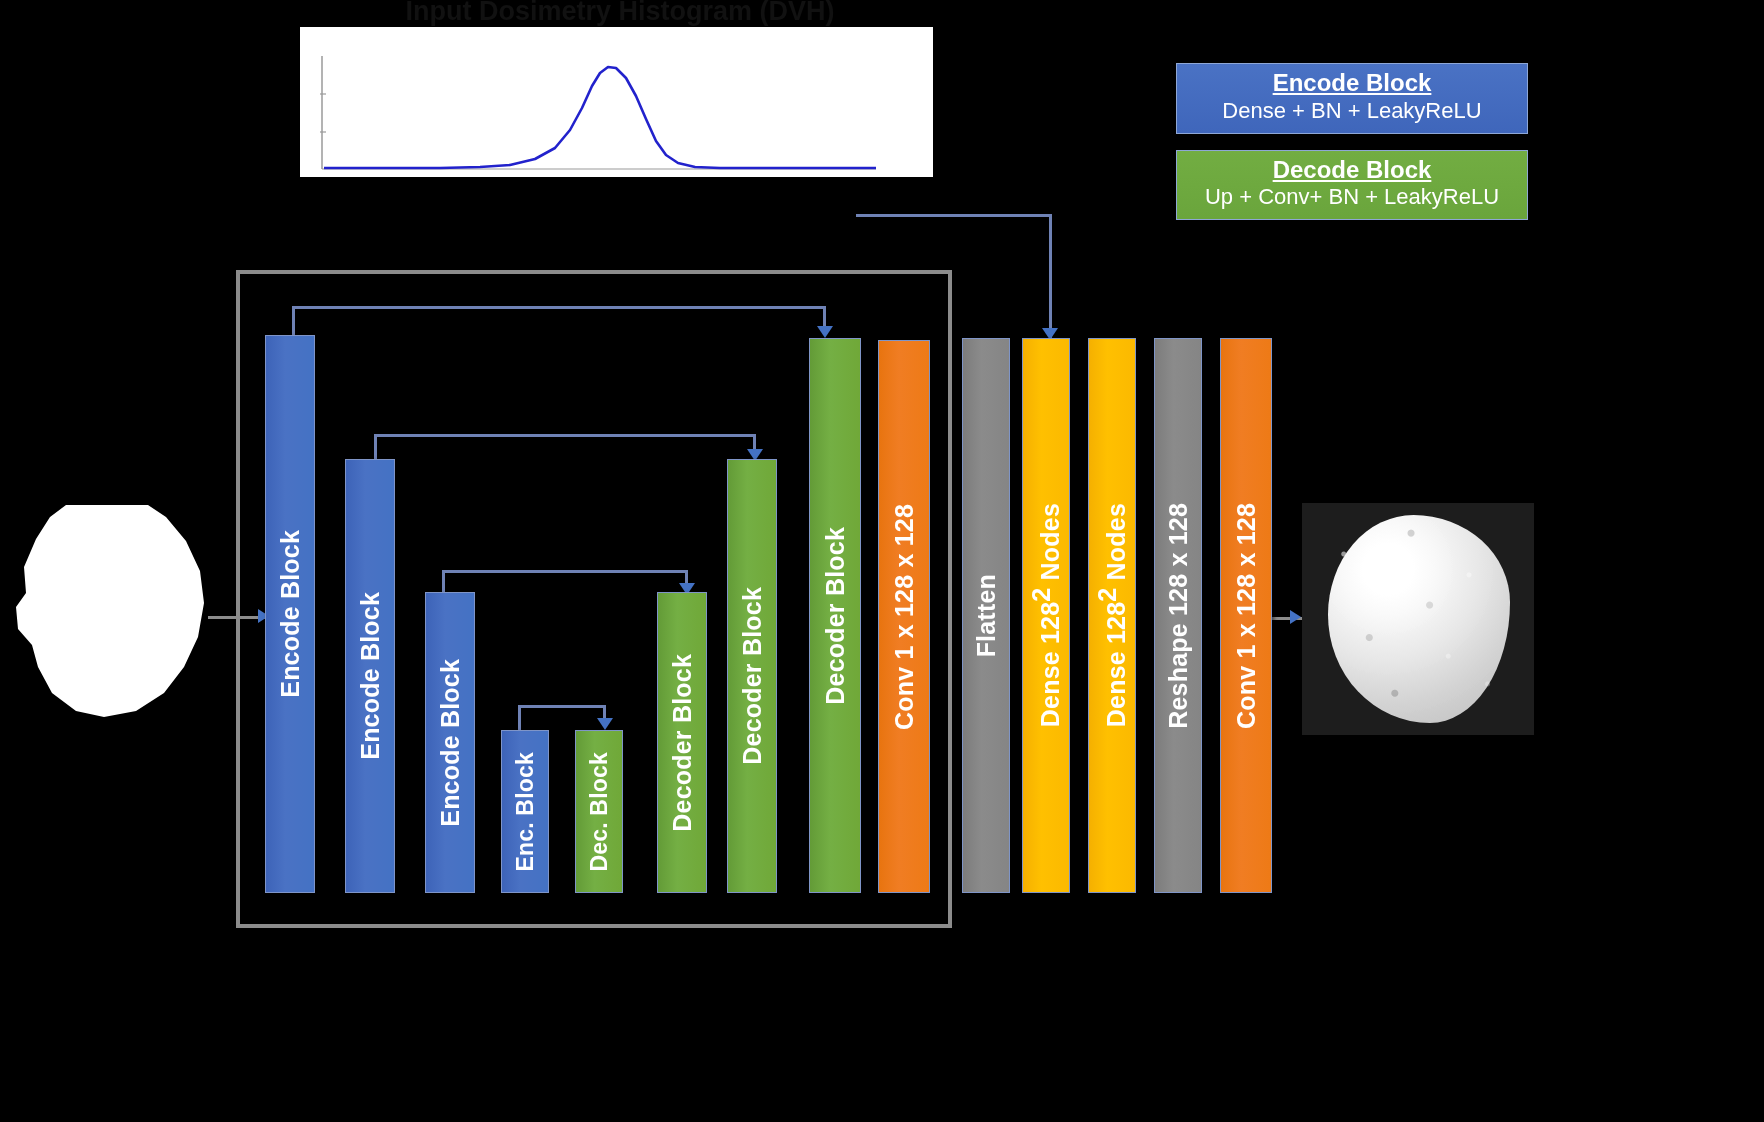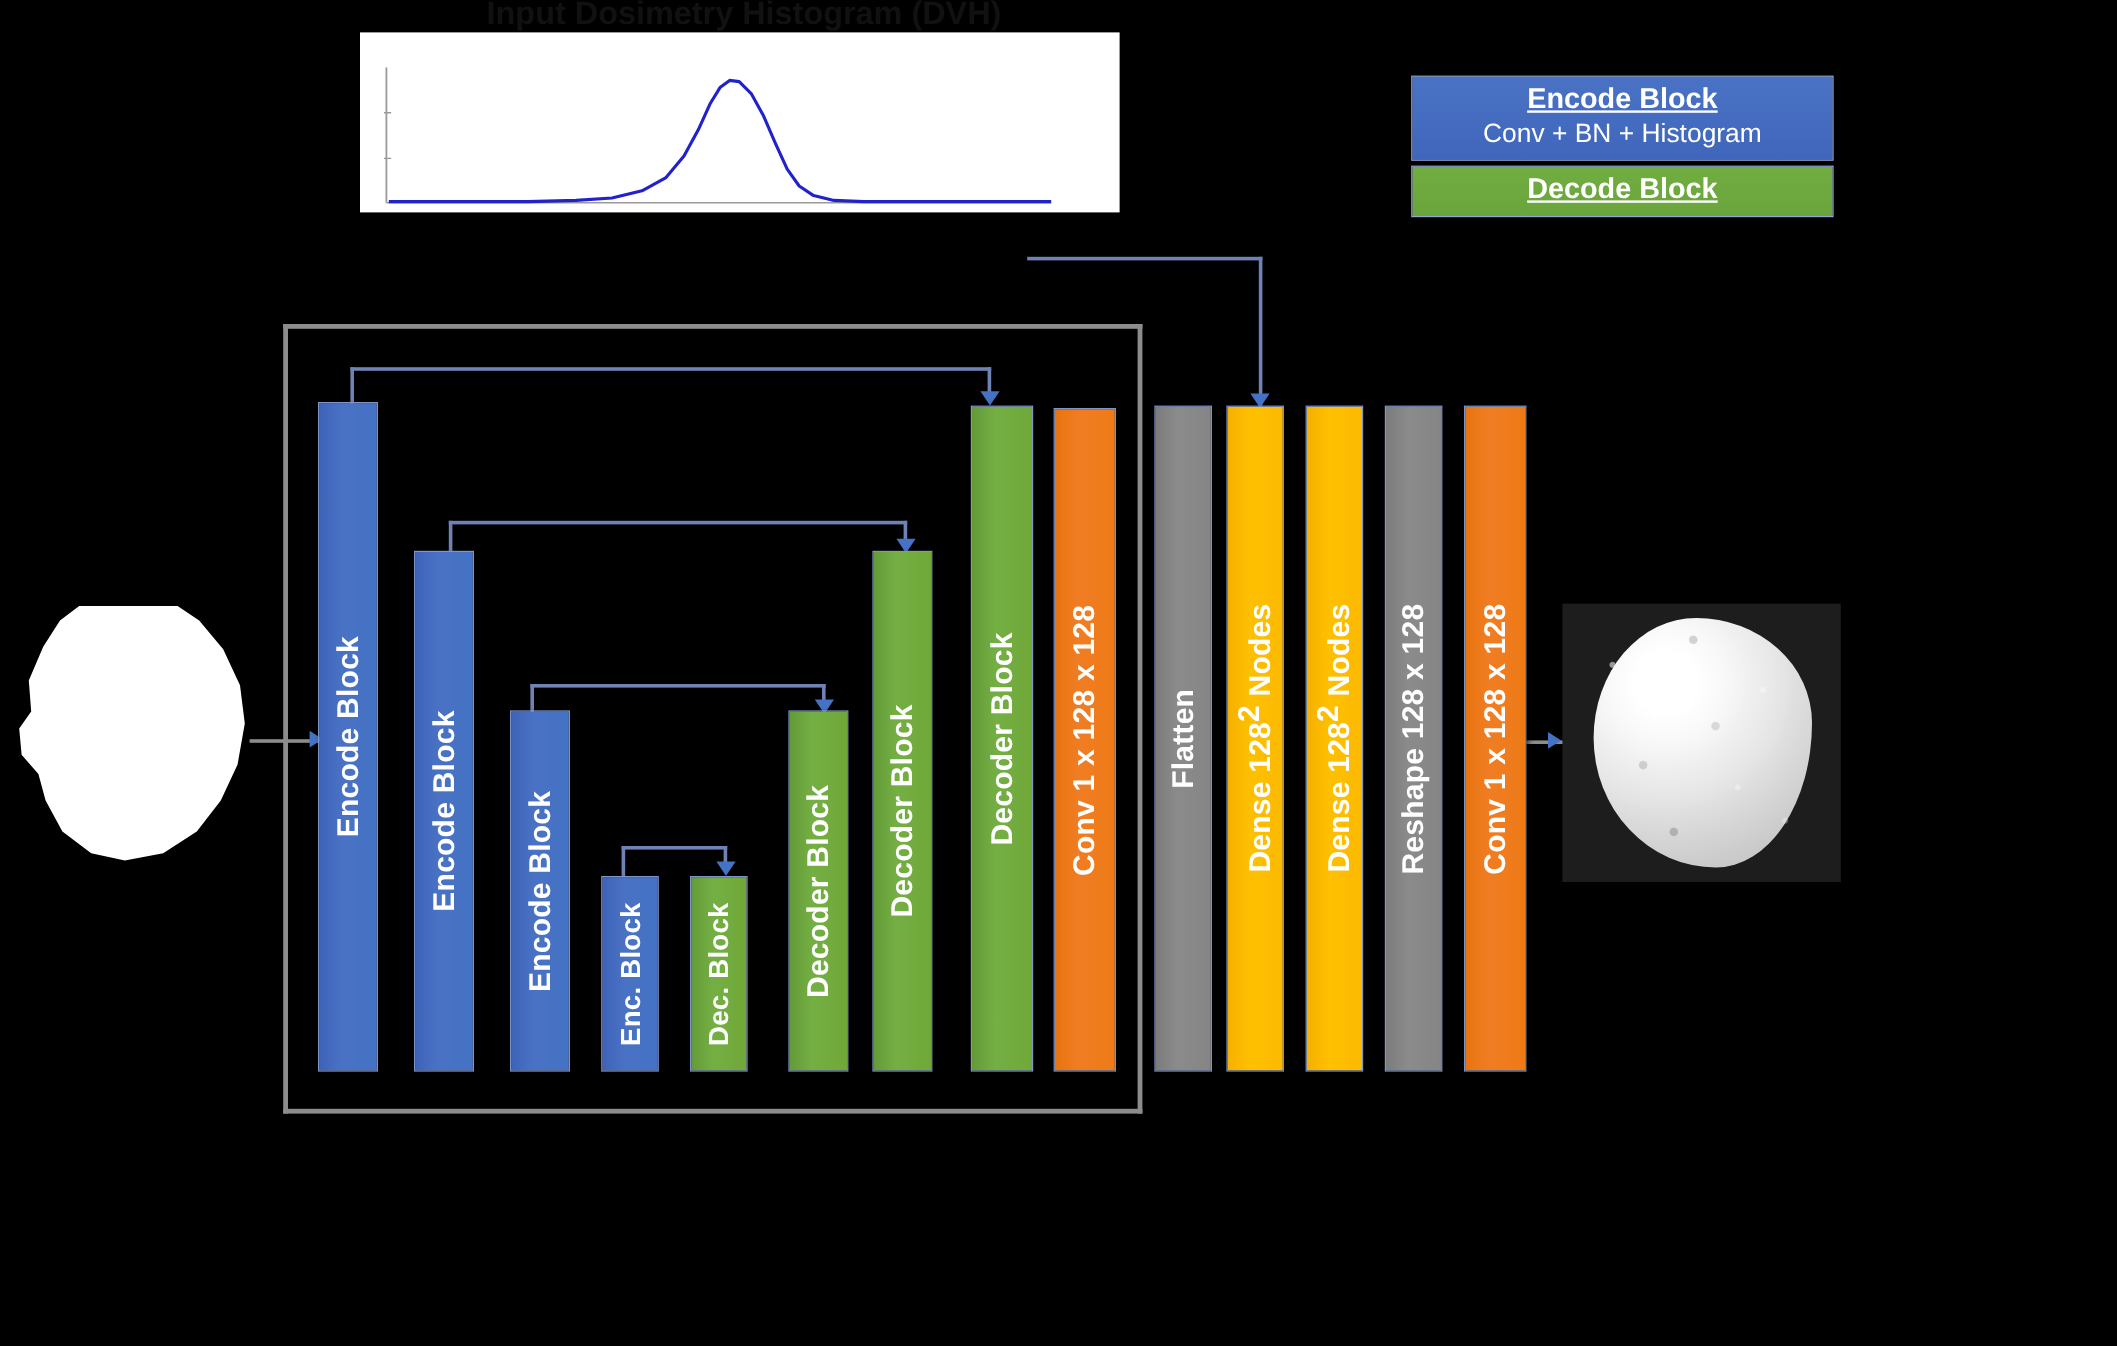--- a/index.html
+++ b/index.html
@@ -36,21 +36,21 @@
     border:1px solid #6f8ac4;
   }
 
   
   #legend{ position:absolute; left:1176px; top:63px; width:352px; z-index:4; }
   .legend-box{
     border:1px solid #8ea7d6; padding:6px 4px 9px 4px; text-align:center;
     color:#fff; line-height:1.12;
   }
   .legend-box.enc{ background:linear-gradient(180deg,#4a72c4 0%,#3f66bb 100%); }
-  .legend-box.dec{ background:linear-gradient(180deg,#72ad42 0%,#6aa53c 100%); margin-top:4px;}
+  .legend-box.dec{ background:linear-gradient(180deg,#72ad42 0%,#6aa53c 100%); margin-top:16px;}
   .legend-title{ font-size:24px; font-weight:bold; text-decoration:underline; display:block; }
   .legend-sub{ font-size:22px; display:block; margin-top:2px; }
 
   
   .line{ position:absolute; background:#6f82b5; z-index:1; }
   .line.outer{ background:#8c8c8c; }
   .arrow-down{
     position:absolute; width:0; height:0; z-index:3;
     border-left:8px solid transparent; border-right:8px solid transparent;
     border-top:12px solid #4472c4;
@@ -127,24 +127,25 @@
                L250,74 L262,52 L272,30 L280,17 L288,11 L296,12
                L306,22 L316,40 L326,63 L336,85 L346,99 L358,107
                L375,111 L400,112 L556,112" fill="none" stroke="#2222cc" stroke-width="2.6" stroke-linejoin="round"></path>
     </svg>
   </div>
 
 
   <div id="legend">
     <div class="legend-box enc">
       <span class="legend-title">Encode Block</span>
-      <span class="legend-sub">Conv + BN + Histogram</span>
+      <span class="legend-sub">Dense + BN + LeakyReLU</span>
     </div>
     <div class="legend-box dec">
       <span class="legend-title">Decode Block</span>
+      <span class="legend-sub">Up + Conv+ BN + LeakyReLU</span>
     </div>
   </div>
 
   <svg id="input-img" viewBox="0 0 200 225">
     <path d="M58,8 L140,8 L158,20 L178,44 L192,74 L196,106 L190,140
              L176,170 L156,196 L128,214 L96,220 L68,214 L44,196
              L30,170 L24,148 L10,132 L8,110 L18,96 L16,70 L28,42 L42,20 Z" fill="#ffffff"></path>
   </svg>
 
   <div id="output-img">

